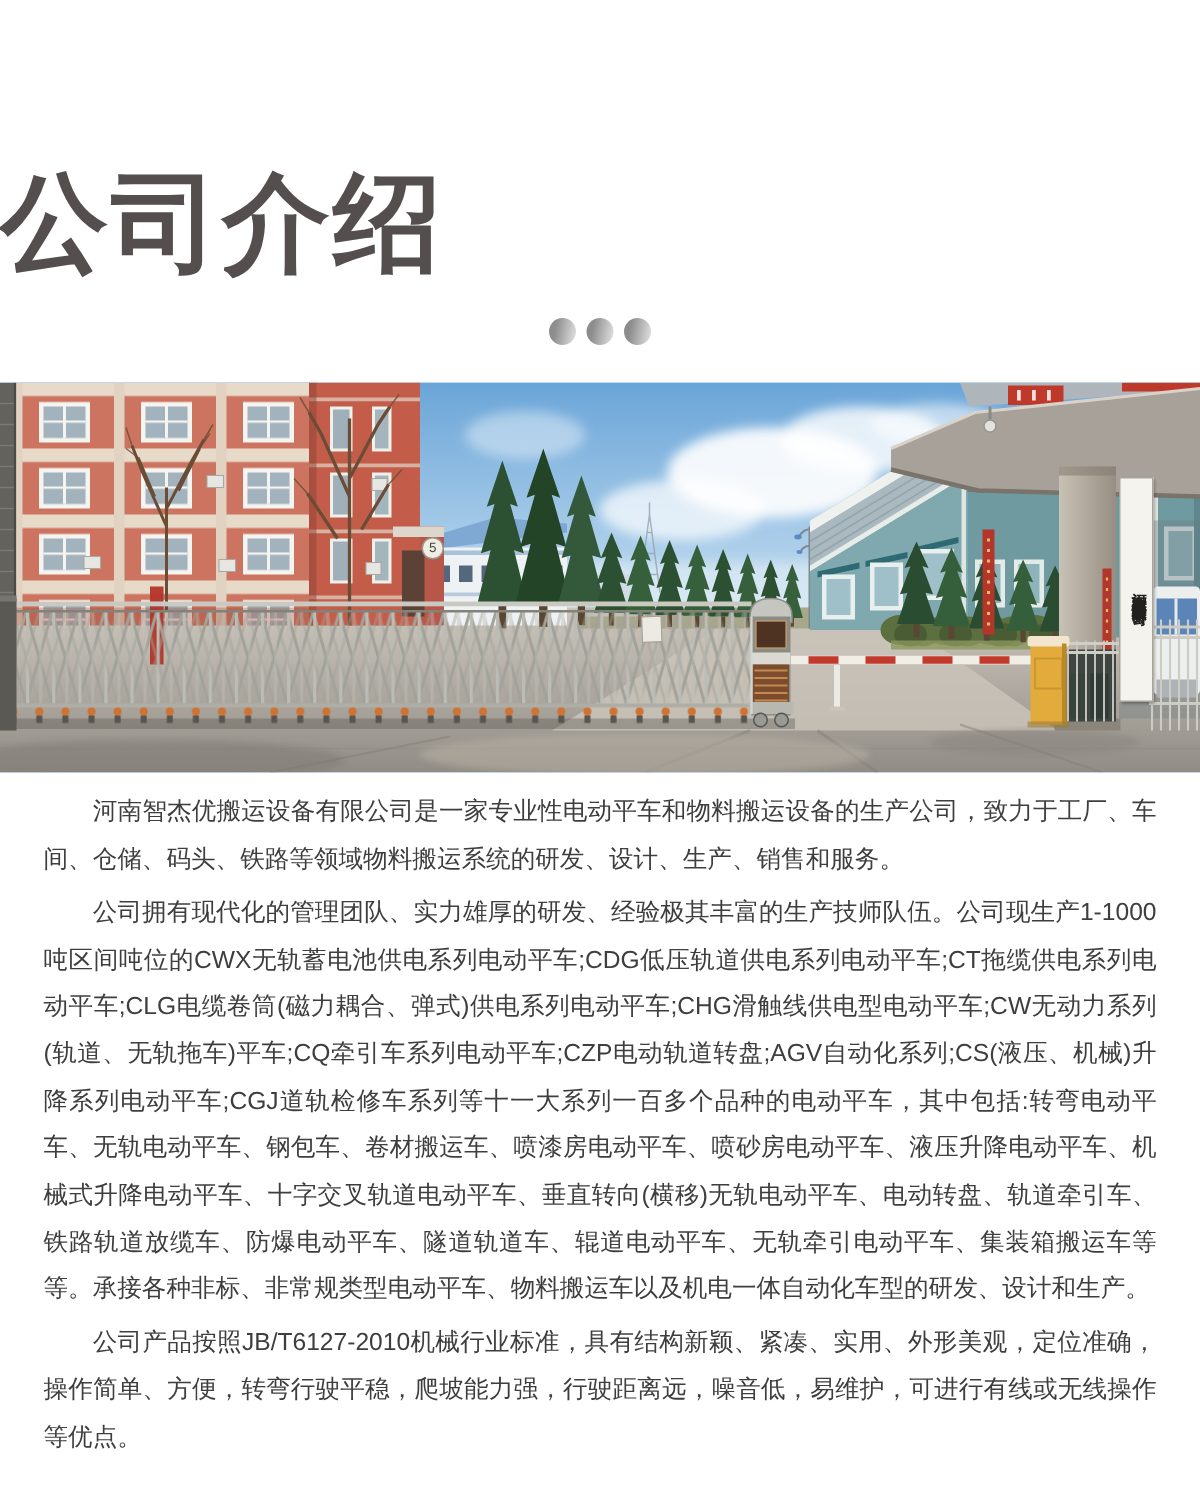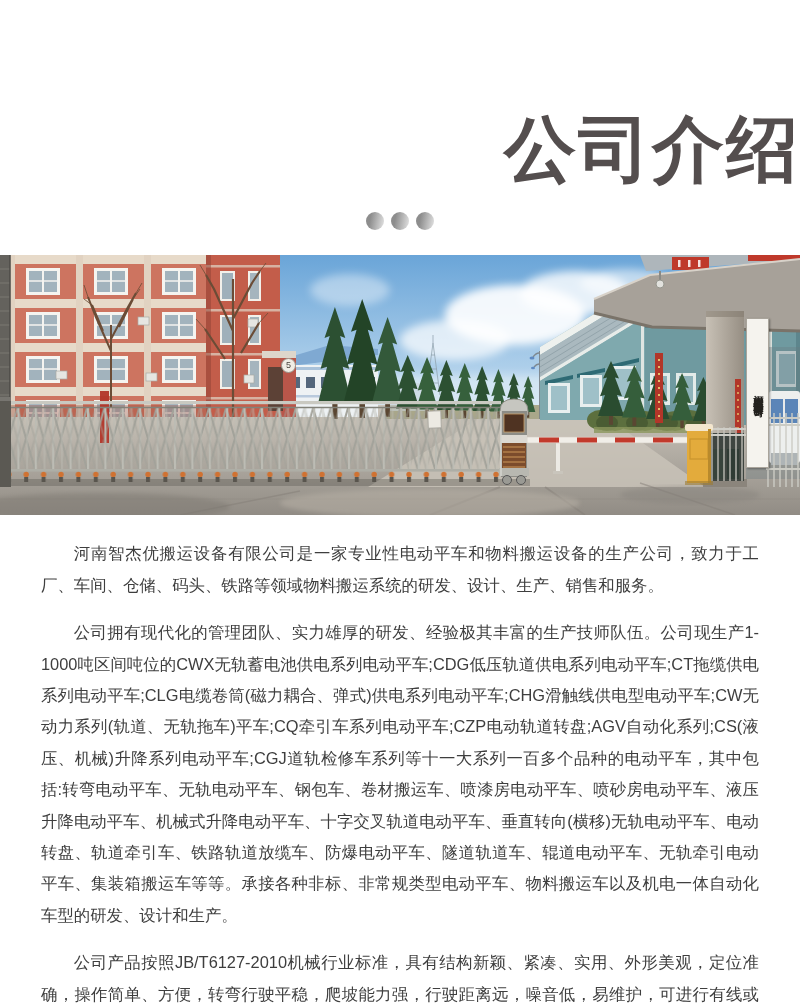--- a/index.html
+++ b/index.html
@@ -1,36 +1,36 @@
 <!DOCTYPE html>
 <html><head>
 <meta charset="utf-8">
 <style>
   html,body{margin:0;padding:0;background:#ffffff;}
   body{width:800px;height:1008px;overflow:hidden;font-family:"Liberation Sans",sans-serif;}
   .page{width:800px;height:1008px;background:#fff;}
-  .title{margin:0;padding-top:106px;text-align:right;font-size:72px;line-height:1.2;
+  .title{margin:0;padding-top:106px;text-align:left;font-size:72px;line-height:1.2;
          font-weight:900;color:#544e4e;letter-spacing:2px;}
   .dots{margin-top:20px;text-align:center;height:18px;line-height:0;}
   .dots span{display:inline-block;width:18px;height:18px;border-radius:50%;margin:0 3.5px;
          background:linear-gradient(100deg,#8d8d8d 25%,#d8d8d8 90%);}
   .subtitle{margin-top:44px;text-align:center;font-size:27px;line-height:36px;
          color:#6b6b6b;letter-spacing:1px;font-weight:400;}
   .photo{position:relative;width:800px;height:260px;margin-top:25px;overflow:hidden;background:#9fc0de;}
   .photo svg{display:block;}
   .gate-sign{position:absolute;left:746px;top:63px;width:21px;height:148px;background:#f5f3ee;
          border:1px solid #a9a49b;box-shadow:1px 1px 2px rgba(0,0,0,.35);
          writing-mode:vertical-rl;text-orientation:upright;font-size:10px;line-height:19px;
          letter-spacing:1px;color:#23211e;text-align:center;font-weight:700;overflow:hidden;}
   .entry-num{position:absolute;left:281px;top:103px;width:13px;height:13px;border-radius:50%;
          background:#f0ede5;border:1px solid #9a948a;font-size:9px;line-height:13px;
          text-align:center;color:#4a463e;}
   .content{padding:7px 25px 0 25px;font-size:16.4px;line-height:31.4px;color:#3e3e3e;
          text-align:justify;}
-  .content p{margin:16px;text-indent:2em;}
+  .content p{margin:4px;text-indent:2em;}
 </style>
 </head>
 <body>
 
 <div class="page">
 
   <h1 class="title">公司介绍</h1>
 
   <div class="dots">
     <span></span><span></span><span></span>

